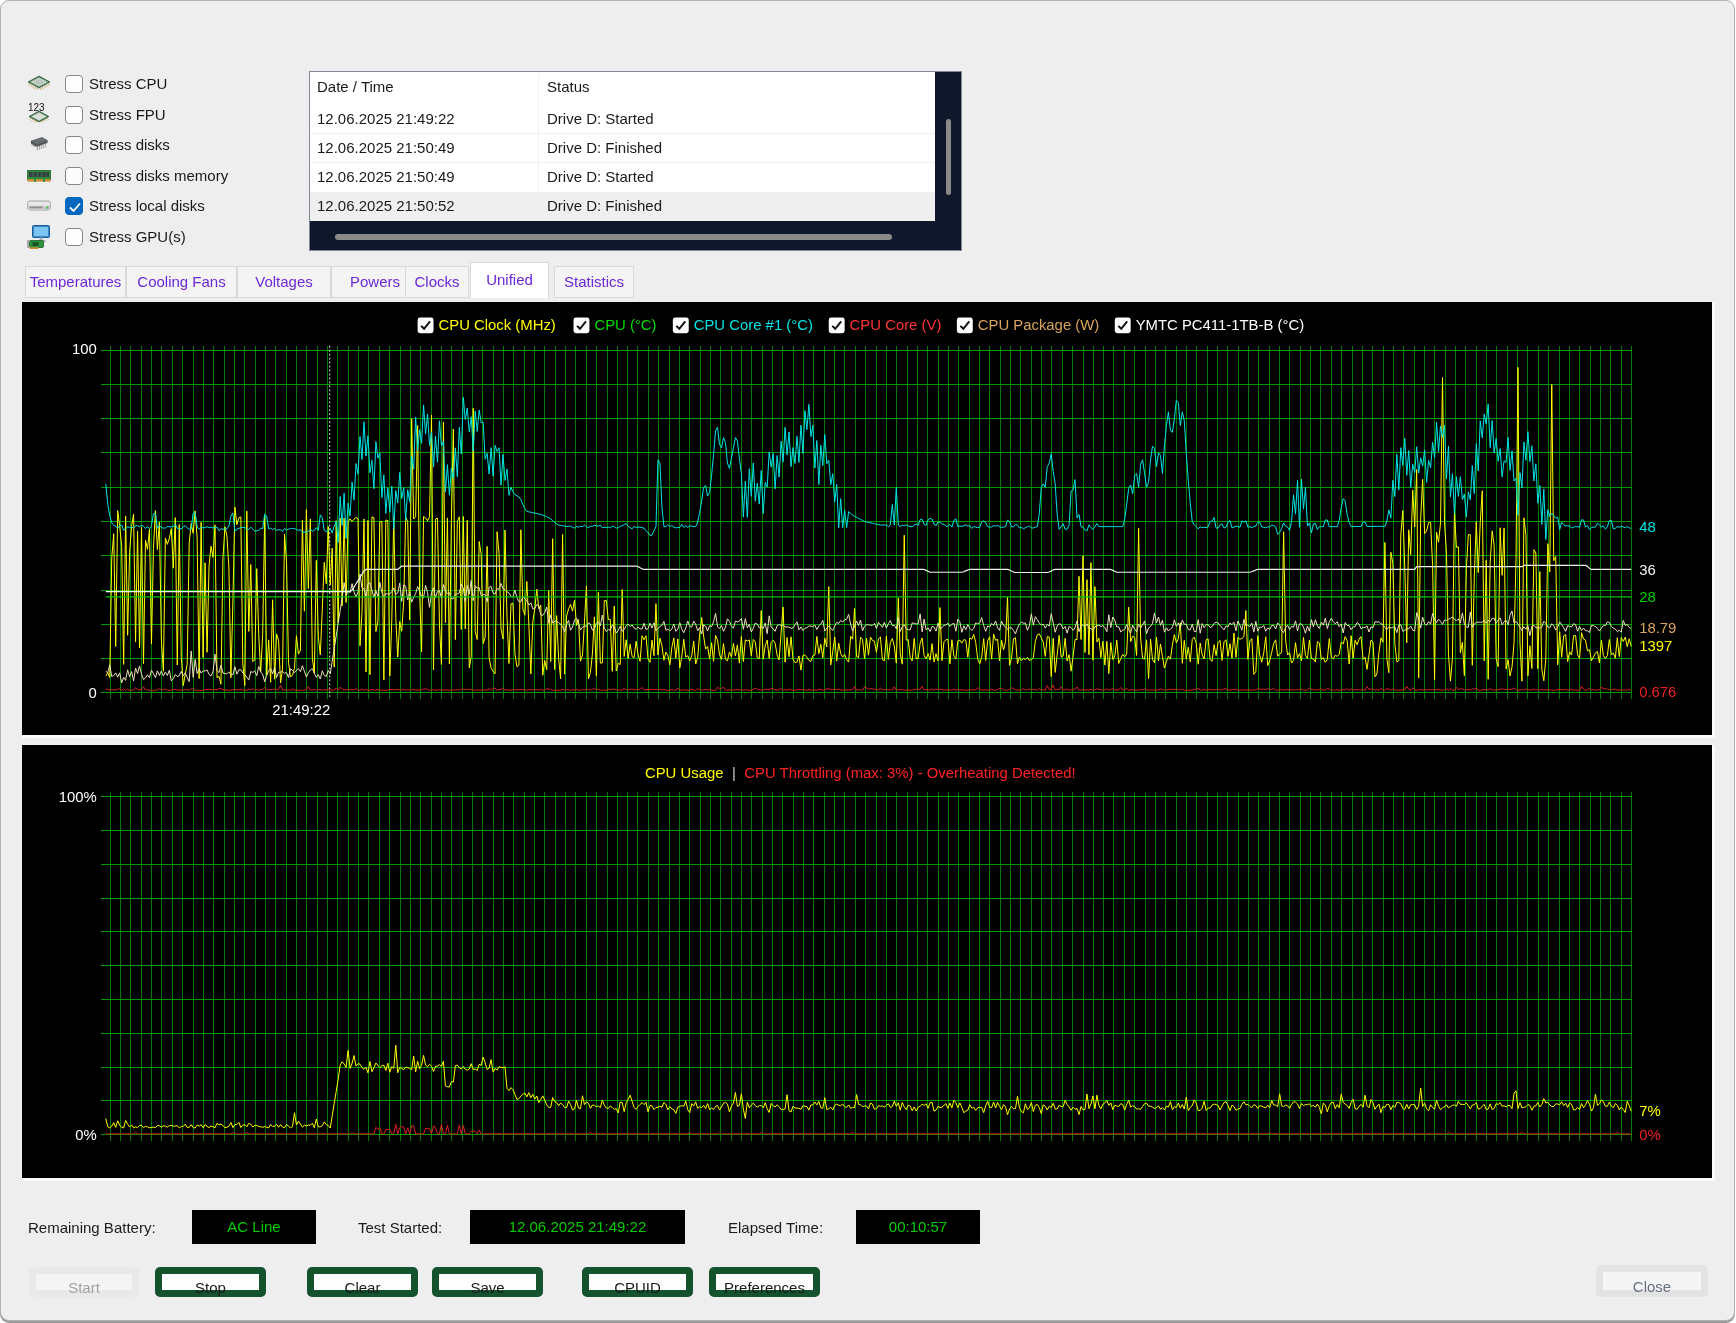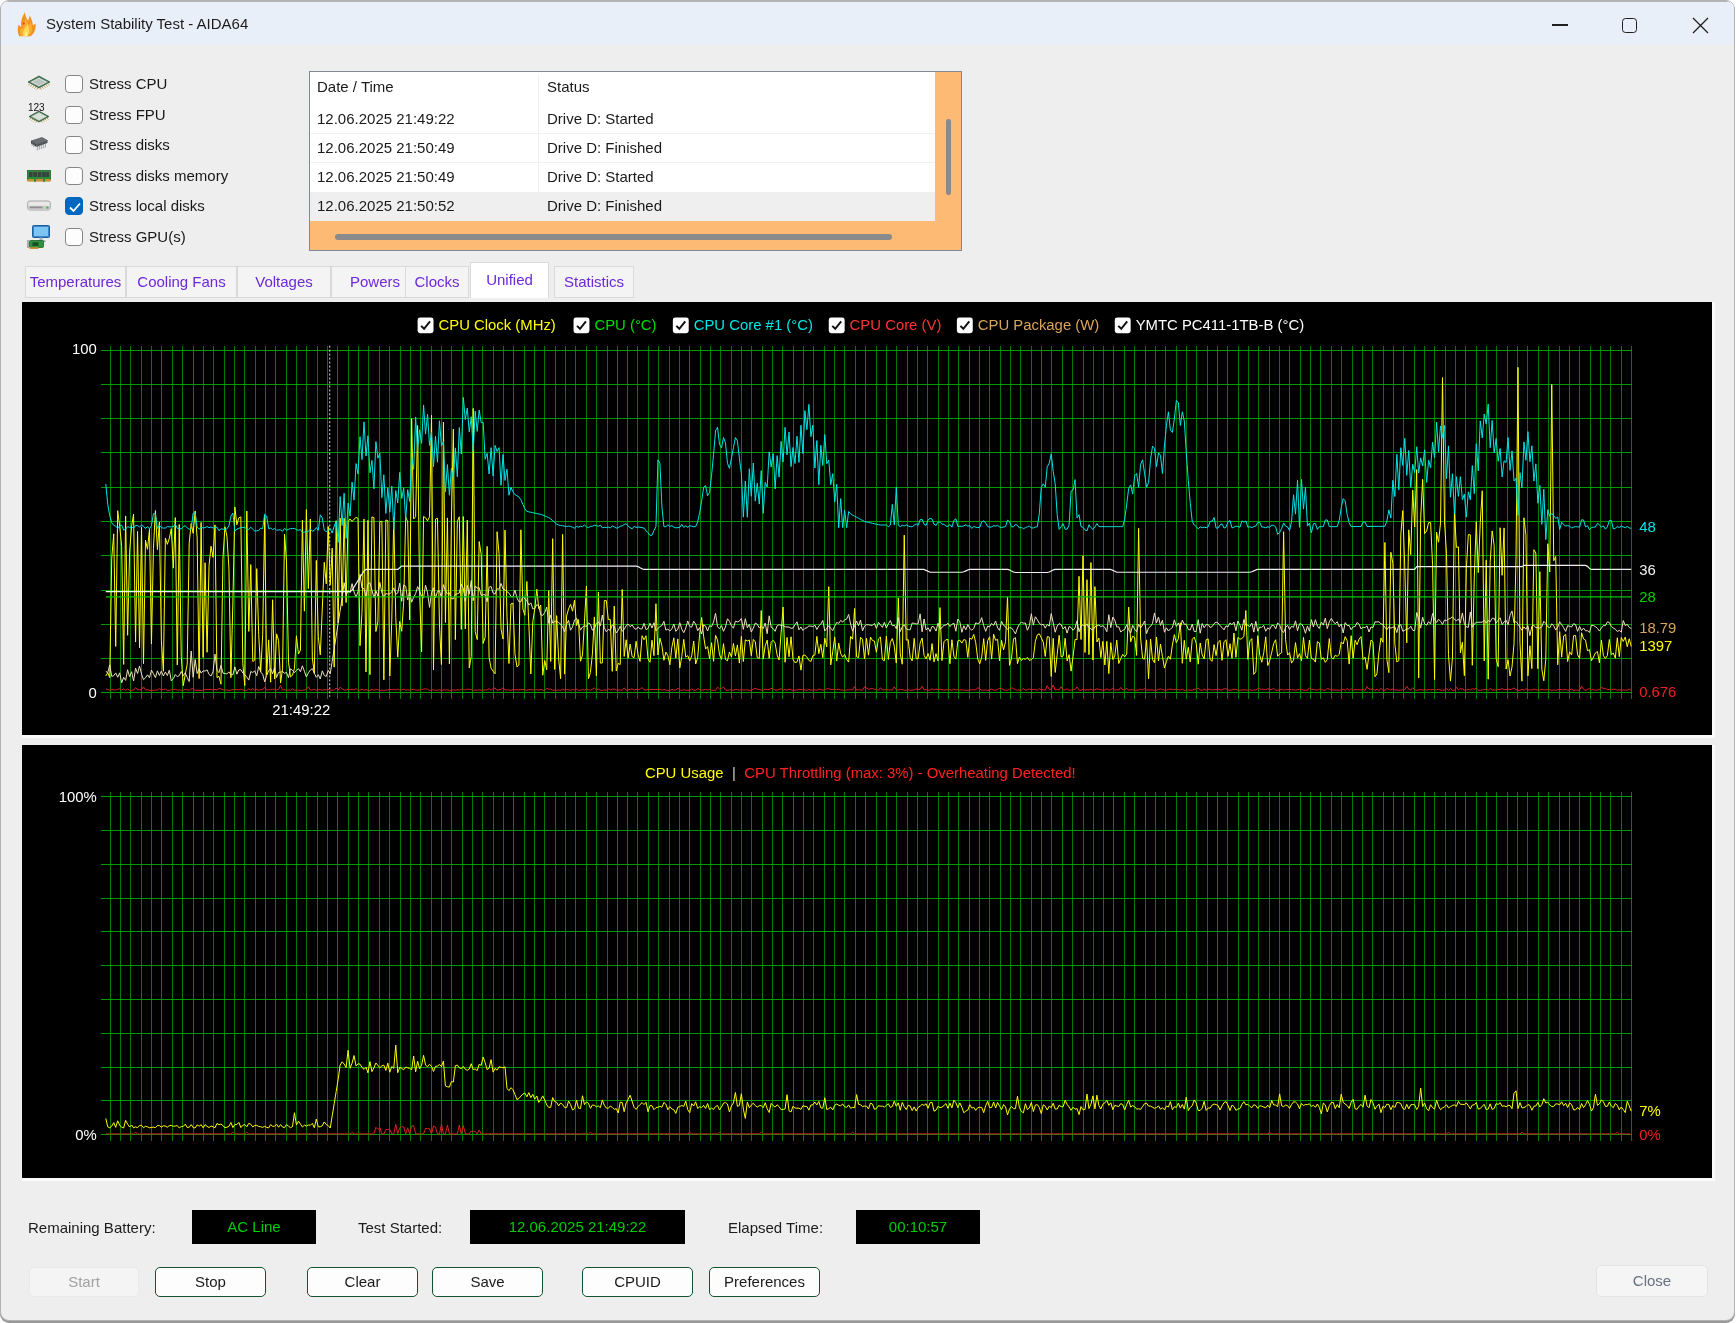--- a/index.html
+++ b/index.html
@@ -1,47 +1,32 @@
 <!DOCTYPE html>
 <html><head><meta charset="utf-8"><style>
 * {margin:0;padding:0;box-sizing:border-box}
 html,body {width:1736px;height:1323px;background:#fff;font-family:"Liberation Sans",sans-serif;}
 #win {position:absolute;left:0;top:0;width:1735px;height:1321px;background:#eeeeee;border:1px solid #b2b2b2;border-radius:9px;overflow:hidden;box-shadow:0 2px 0 #999}
 #titlebar {position:absolute;left:0;top:0;width:100%;height:44px;background:#e9eff9;border-top:1px solid #b5b5b5}
 #title {position:absolute;left:45px;top:13px;font-size:15px;color:#1c1c1c}
 .cb {position:absolute;left:64px;width:18px;height:18px;border:1px solid #868686;border-radius:4px;background:#fdfdfd}
 .cb.on {background:#0067c0;border-color:#0067c0}
 .cblbl {position:absolute;left:88px;font-size:15px;color:#191919;line-height:20px}
-#logbox {position:absolute;left:308px;top:70px;width:653px;height:180px;border:1px solid #828896;background:#fdba74;font-size:15px;color:#1a1a1a}
+#logbox {position:absolute;left:308px;top:70px;width:653px;height:180px;border:1px solid #828896;background:#0f172a;font-size:15px;color:#1a1a1a}
 #logwhite {position:absolute;left:0;top:0;width:625px;height:149px;background:#fff}
 .tab {position:absolute;top:265px;height:32px;background:#f4f4f4;border:1px solid #d9d9d9;font-size:15px;color:#6d28d9;text-align:center;line-height:30px}
 .tab.active {top:261px;height:36px;background:#fff;border-bottom:none;line-height:34px;z-index:3}
 .chart {position:absolute;left:21px;background:#000;border-right:3px solid #fafafa;border-bottom:3px solid #fafafa}
 .blbl {position:absolute;top:1218px;font-size:15px;color:#1b1b1b}
 .bbox {position:absolute;top:1209px;height:34px;background:#000;color:#00cc00;font-size:15px;text-align:center;line-height:34px}
-.btn {position:absolute;top:1266px;height:30px;background:#fdfdfd;border:1px solid #14532d;border-radius:5px;font-size:15px;color:#1a1a1a;text-align:center;line-height:28px}
+.btn {position:absolute;top:1266px;height:30px;background:#fdfdfd;border:7px solid #14532d;border-radius:5px;font-size:15px;color:#1a1a1a;text-align:center;line-height:28px}
 .btn.dis {background:#f4f4f4;border-color:#e9e9e9;color:#a2a2a2}
 .btn.cls {top:1264px;height:32px;background:#f5f5f5;border-color:#e3e3e3;color:#66707e;line-height:30px}
 </style></head><body>
 <div id="win">
-<div id="titlebar">
- <div style="position:absolute;left:15px;top:9px"><svg width="20" height="26" viewBox="0 0 20 26">
-          <path d="M3.2 25.2 C1.4 21.5 1.2 17.5 2.6 13.8 L5.4 16.2 C4.2 11.2 5.8 6.2 8.8 1.2 C9.3 5.4 10.6 7.6 12.2 9.8 L13.8 4.6 C15.6 8.4 16.8 11.6 17.0 14.6 L19.6 12.6 C20.2 17.8 18.4 22.6 14.6 25.2 Z" fill="#f5921f"></path>
-          <path d="M5.2 25 C4.0 22 4.0 19 5.0 16.4 L7.4 18.4 C6.8 14.4 8.0 10.6 10.0 7.4 C10.6 10.6 11.8 12.6 13.2 14.4 L14.6 11.2 C15.8 14.4 16.2 17.4 15.6 20.2 C14.9 23 13.2 24.6 11.4 25 Z" fill="#fbaf3b"></path>
-          <path d="M7.6 25 C6.8 22.8 7.0 20.6 8.0 18.8 C9.2 16.6 10.8 15.4 11.6 13.4 C12.8 16.2 13.4 18.8 13.0 21.2 C12.6 23.4 11.4 24.7 10.2 25 Z" fill="#ffd94e"></path>
-          <path d="M9.2 25 C8.8 23.4 9.2 21.8 10.2 20.6 C11.2 21.9 11.6 23.3 11.2 25 Z" fill="#fff490"></path>
-          <circle cx="7.8" cy="12.6" r="1.1" fill="#e23d28"></circle>
-        </svg></div>
- <div id="title">System Stability Test - AIDA64</div>
- <div style="position:absolute;left:1551px;top:22px;width:16px;height:2px;background:#1f1f1f"></div>
- <div style="position:absolute;left:1621px;top:16px;width:15px;height:15px;border:1.5px solid #1f1f1f;border-radius:3.5px"></div>
- <div style="position:absolute;left:1691px;top:15px"><svg width="17" height="17" viewBox="0 0 17 17">
-          <path d="M1 1 L16 16 M16 1 L1 16" stroke="#1f1f1f" stroke-width="1.3"></path>
-        </svg></div>
-</div>
 <div style="position:absolute;left:26px;top:74px"><svg width="24" height="18" viewBox="0 0 24 18">
         <polygon points="12,1 23,7 12,13 1,7" fill="#2f6b45" stroke="#1d4a2e" stroke-width="0.6"></polygon>
         <polygon points="12,2.4 20.8,7 12,11.6 3.2,7" fill="#d7dfd7" stroke="#9aa89a" stroke-width="0.5"></polygon>
         <polygon points="12,3.8 18.2,7 12,10.2 5.8,7" fill="#b9c4bd"></polygon>
         <g stroke="#c49a45" stroke-width="0.9">
           <line x1="3" y1="8.6" x2="1.4" y2="10.4"></line>
           <line x1="5" y1="9.7" x2="3.4" y2="11.5"></line>
           <line x1="7" y1="10.8" x2="5.4" y2="12.6"></line>
           <line x1="9" y1="11.9" x2="7.4" y2="13.7"></line>
           <line x1="11" y1="13" x2="9.4" y2="14.8"></line>

